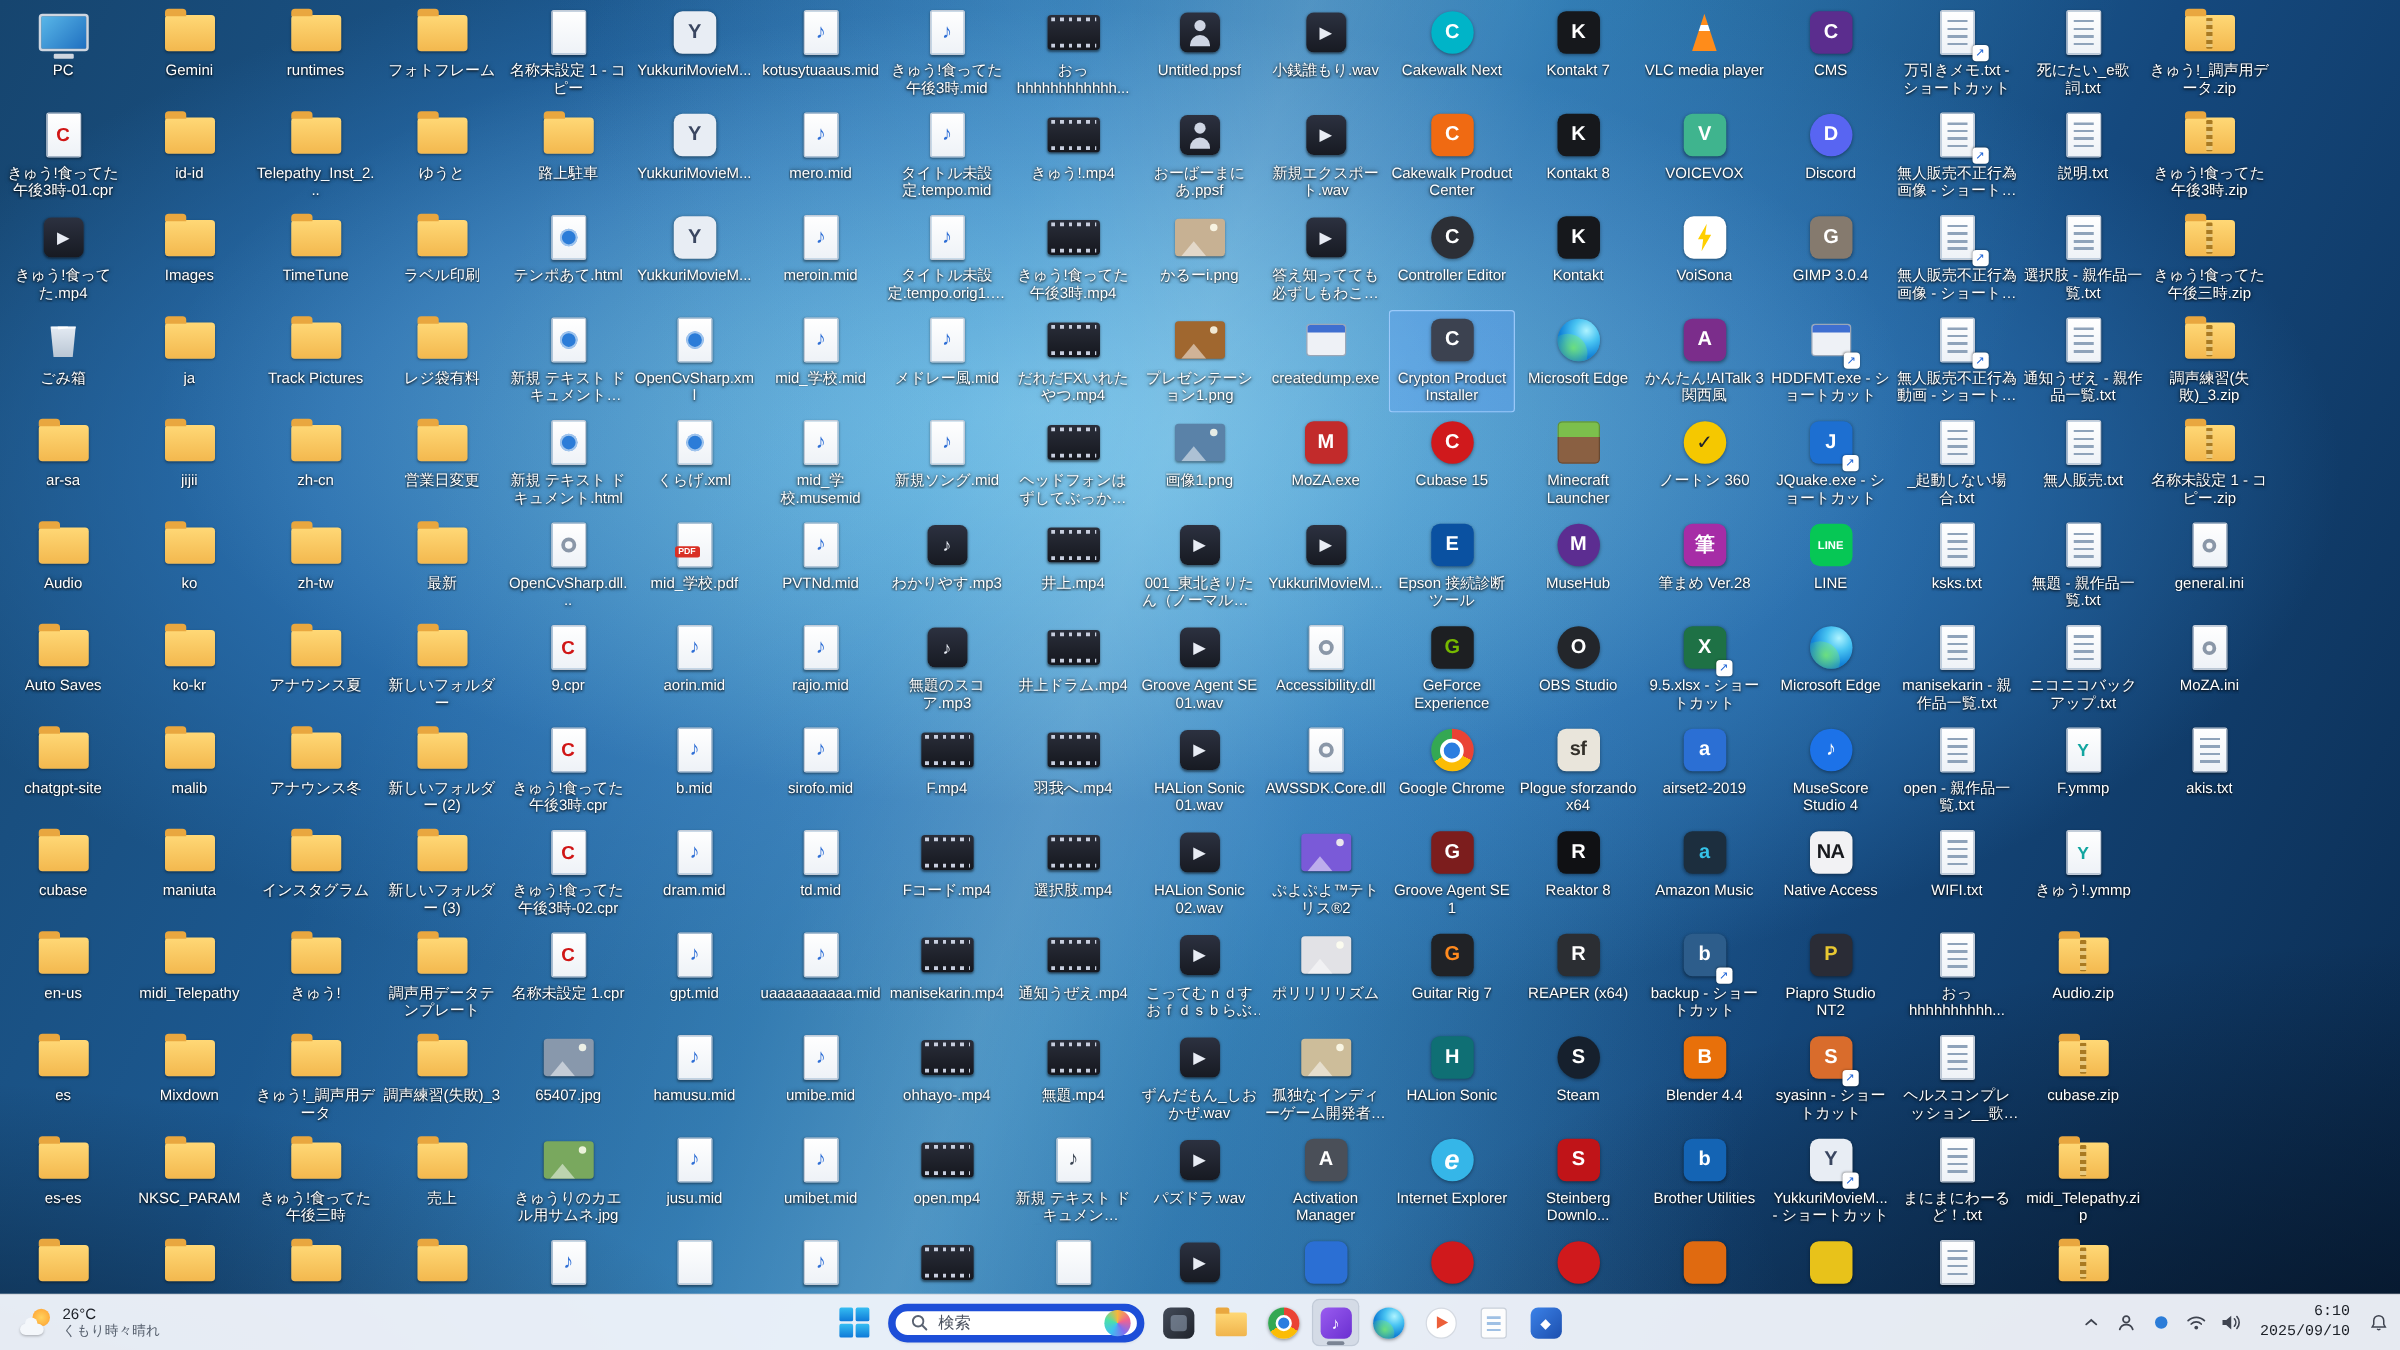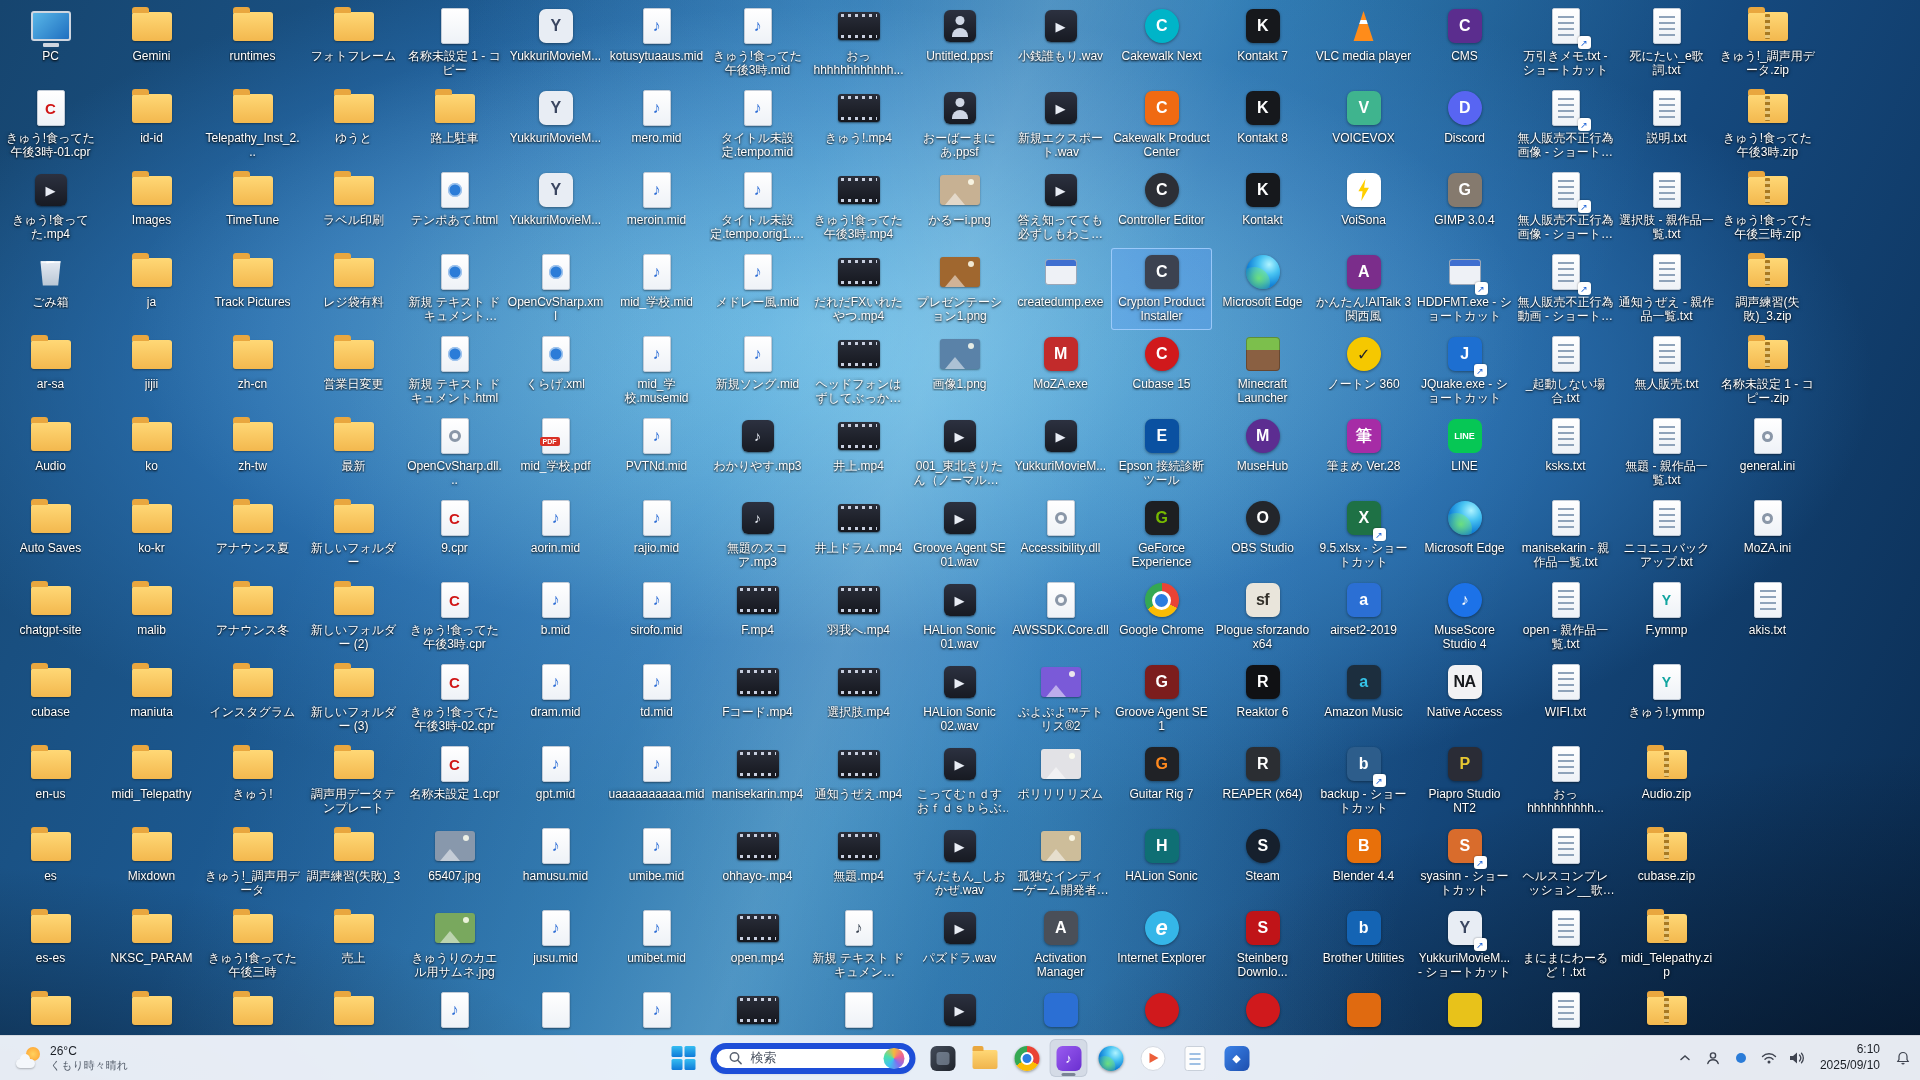--- a/index.html
+++ b/index.html
@@ -117,21 +117,21 @@
   .pureapp{width:25px;height:25px;border-radius:6px;background:linear-gradient(135deg,#9a5cf0,#6a2fd0);color:#fff;font-size:13px;display:flex;align-items:center;justify-content:center}
   .mpl{width:25px;height:25px;border-radius:50%;background:#fff;border:1px solid #d5dae2;display:flex;align-items:center;justify-content:center;box-sizing:border-box}
   .mpl-t{width:0;height:0;border-left:9px solid #ec5f3a;border-top:5px solid transparent;border-bottom:5px solid transparent;margin-left:2px}
   .npd{width:21px;height:25px;background:#fdfdfd;border:1px solid #c9d0da;border-radius:3px;position:relative;box-sizing:border-box}
   .npd::before{content:"";position:absolute;left:4px;right:4px;top:6px;height:13px;background:repeating-linear-gradient(180deg,#9fc0e4 0 2px,transparent 2px 5px)}
   .bapp{width:25px;height:25px;border-radius:6px;background:linear-gradient(135deg,#3b82e8,#1d4fae);color:#fff;font-size:11px;display:flex;align-items:center;justify-content:center}
   .tb-right{position:absolute;right:4px;top:0;bottom:0;display:flex;align-items:center;gap:2px}
   .tray-btn{height:32px;min-width:26px;padding:0 4px;border:none;background:transparent;display:flex;align-items:center;justify-content:center;border-radius:4px}
   .bluedot{width:10px;height:10px;border-radius:50%;background:#2b7cd8;display:block}
   .clock{display:flex;flex-direction:column;align-items:flex-end;justify-content:center;line-height:1.3;font-size:12px;color:#1b1f26;
-       background:transparent;border:none;padding:0 8px;font-family:Liberation Sans, sans-serif}
+       background:transparent;border:none;padding:0 8px;font-family:Liberation Mono, monospace}
 </style>
 </head>
 <body>
 
 <div id="desktop">
   <div id="icon-grid">
       <div class="dcol">
         <div class="di">
           <span class="ic">
             <span class="mon"></span>
@@ -1330,21 +1330,21 @@
         <div class="di">
           <span class="ic">
             <span class="app" style="background:#e9e5db;color:#33302a">sf</span>
           </span>
           <span class="lb">Plogue sforzando x64</span>
         </div>
         <div class="di">
           <span class="ic">
             <span class="app" style="background:#101114">R</span>
           </span>
-          <span class="lb">Reaktor 6</span>
+          <span class="lb">Reaktor 8</span>
         </div>
         <div class="di">
           <span class="ic">
             <span class="app" style="background:#2b2e33">R</span>
           </span>
           <span class="lb">REAPER (x64)</span>
         </div>
         <div class="di">
           <span class="ic">
             <span class="app cir" style="background:#16202d">S</span>

